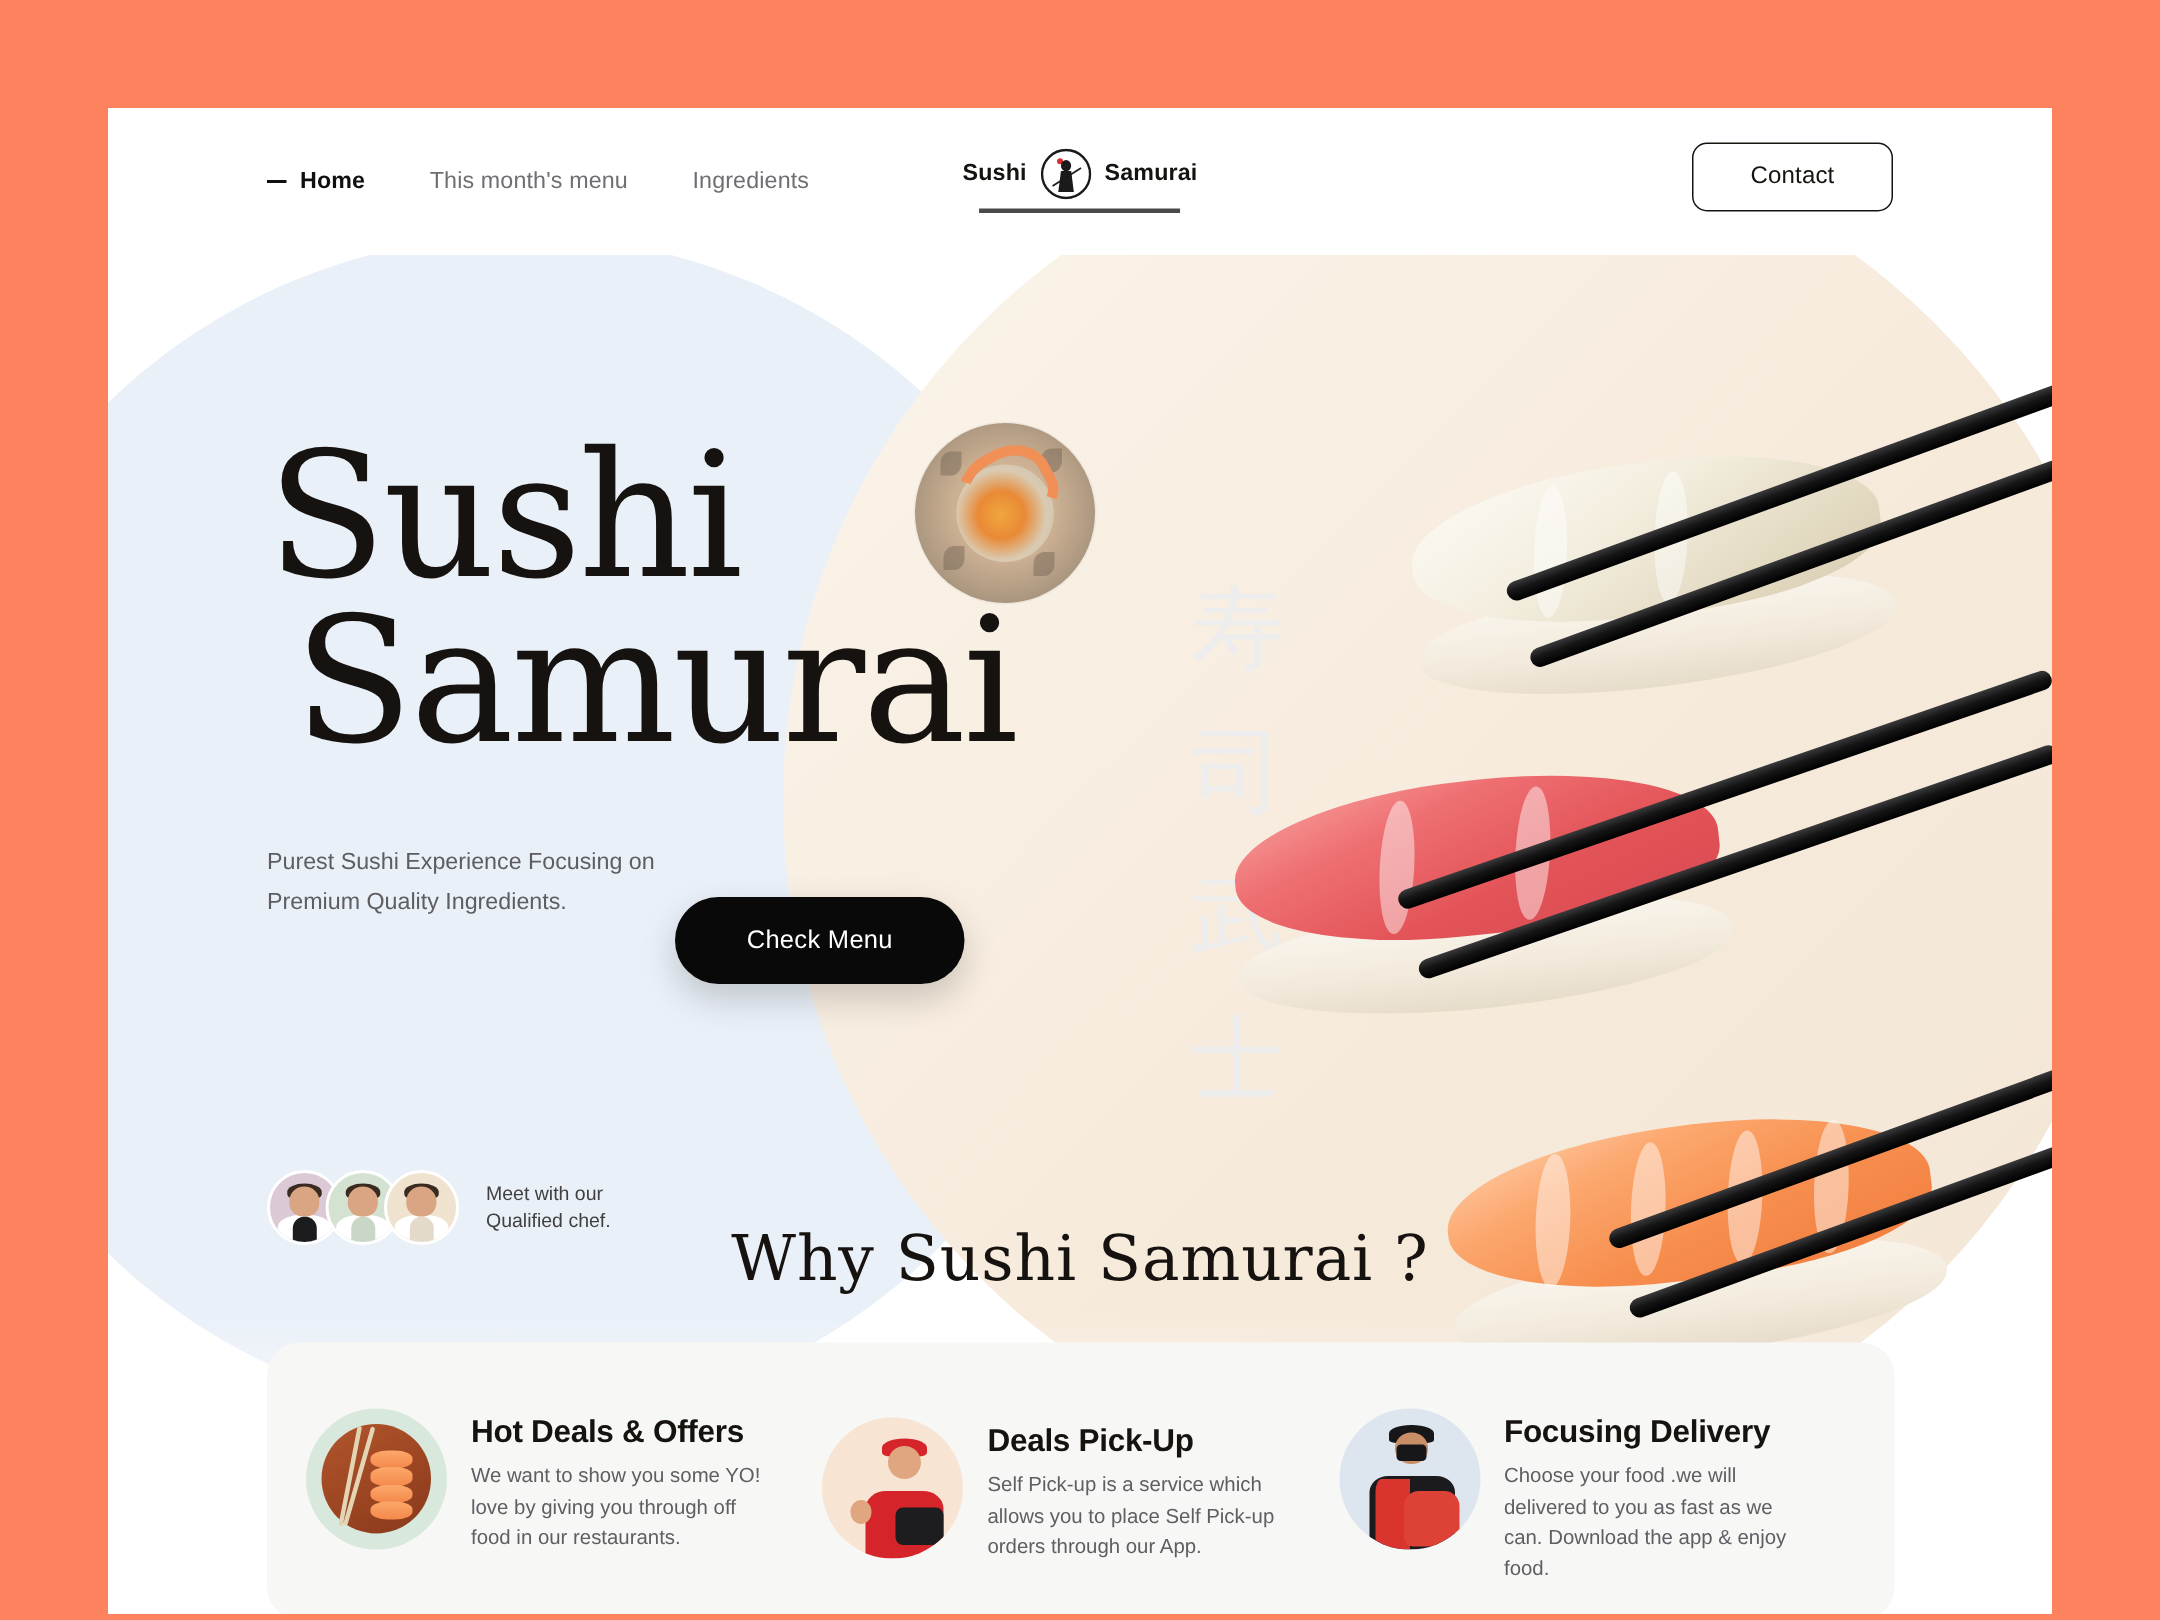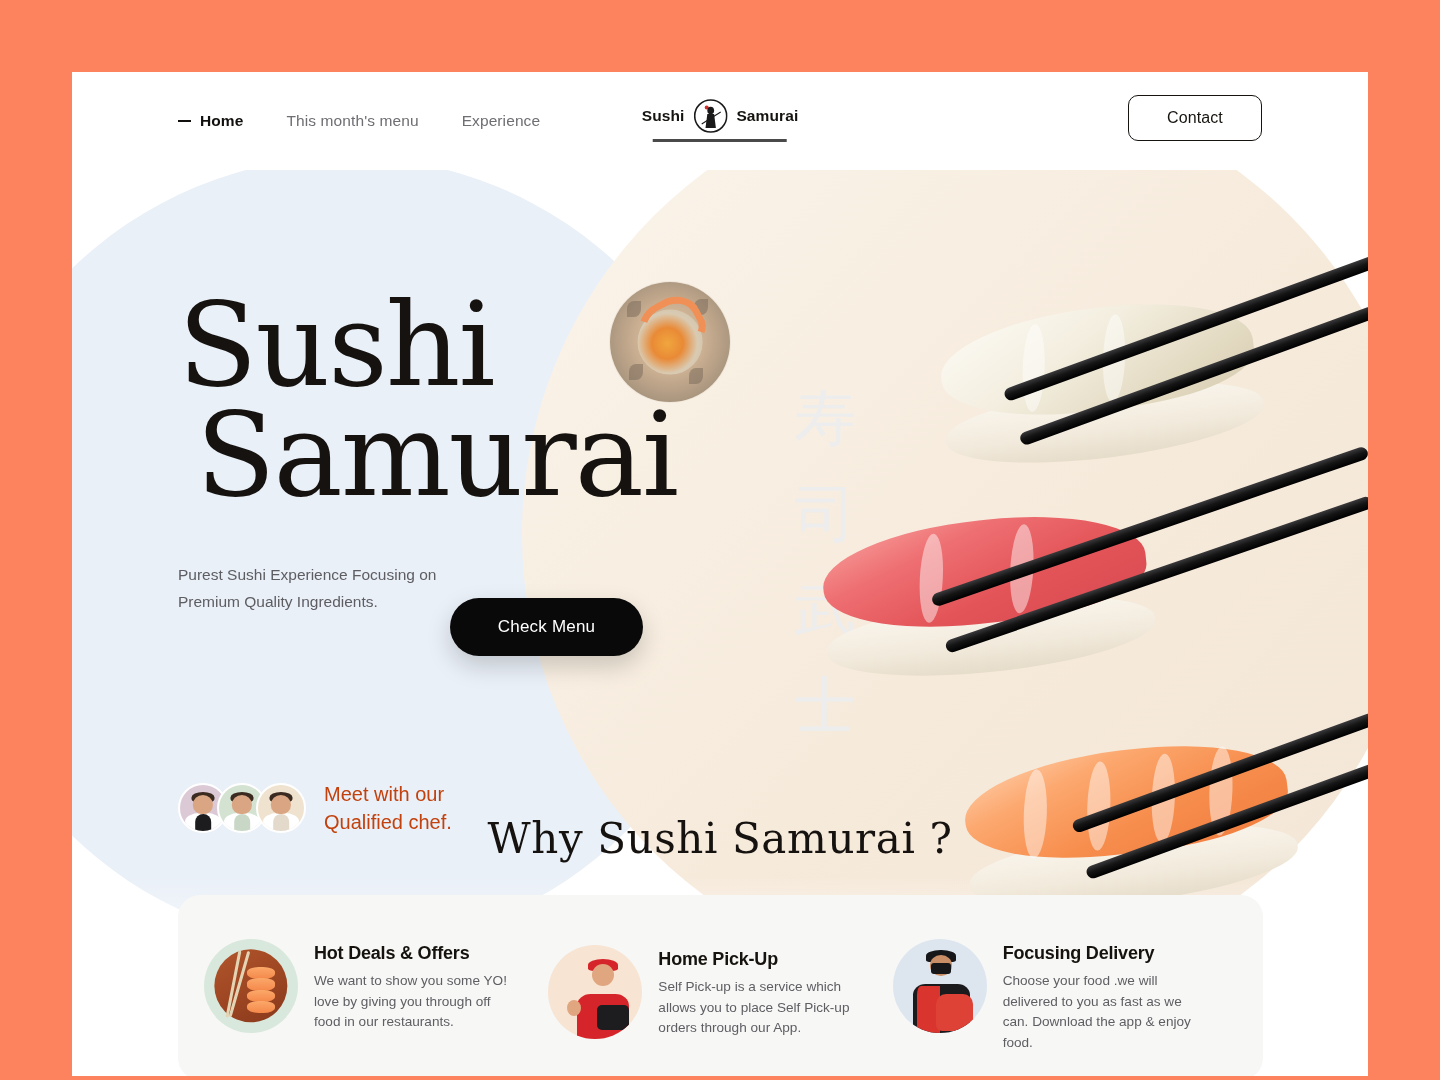--- a/index.html
+++ b/index.html
@@ -127,21 +127,21 @@
   }
   .chef-body {
     position:absolute; left:50%; bottom:-4%; transform:translateX(-50%);
     width:78%; height:44%; border-radius:42% 42% 0 0;
     background:#FFFFFF;
   }
   .chef-apron {
     position:absolute; left:50%; bottom:-4%; transform:translateX(-50%);
     width:34%; height:42%; border-radius:8px 8px 0 0;
   }
-  .chefs-text { margin-left:18px; font-size:20px; line-height:1.42; color:#c2410c; }
+  .chefs-text { margin-left:18px; font-size:13px; line-height:1.42; color:#404040; }
   .kanji {
     position:absolute; left:722px; top:200px; z-index:10;
     display:flex; flex-direction:column; align-items:center;
     font-family:"DejaVu Sans", sans-serif;
     font-size:62px; line-height:1.55; color:#EDEDED;
     user-select:none;
   }
   
   .sushi-art { position:absolute; left:740px; top:20px; width:560px; height:720px; z-index:11; }
   .nigiri { position:absolute; }
@@ -196,21 +196,21 @@
     width:1085px; height:185px; border-radius:22px;
     background:#F7F7F6; display:flex; align-items:flex-start;
     padding:42px 26px 0 26px; z-index:20;
   }
   .card { display:flex; align-items:flex-start; width:353px; }
   .card-ico {
     width:94px; height:94px; border-radius:50%; flex:none;
     position:relative; overflow:hidden; margin-top:2px;
   }
   .card-text { margin-left:16px; padding-top:6px; }
-  .card-title { font-size:18px; font-weight:700; color:#16130F; letter-spacing:-.2px; }
+  .card-title { font-size:21px; font-weight:700; color:#16130F; letter-spacing:-.2px; }
   .card-desc { margin-top:7px; font-size:13.6px; line-height:1.52; color:#5E5E63; max-width:196px; }
   .card.c2 .card-ico { margin-top:8px; }
   .card.c2 .card-text { padding-top:12px; }
   
   .ico1 { background:#D9E8DD; }
   .ico1 .board {
     position:absolute; left:50%; top:50%; transform:translate(-50%,-50%);
     width:78%; height:78%; border-radius:50%;
     background:linear-gradient(150deg,#B2562C 0%,#9C4522 55%,#87391C 100%);
   }
@@ -279,21 +279,21 @@
   <div class="bg-blue-circle"></div>
   <div class="bg-cream-circle"></div>
 
   <div class="header">
     <nav class="nav">
       <a class="nav-item active">
         <span class="nav-dash"></span>
         <span>Home</span>
       </a>
       <a class="nav-item">This month's menu</a>
-      <a class="nav-item">Experience</a>
+      <a class="nav-item">Ingredients</a>
     </nav>
 
     <div class="logo">
       <div class="logo-row">
         <span class="logo-word">Sushi</span>
         <span class="logo-mark">
           <svg viewBox="0 0 34 34" width="34" height="34">
             <circle cx="17" cy="17" r="16" fill="#ffffff" stroke="#1a1a1a" stroke-width="1.6"></circle>
             <path d="M17 2 A15 15 0 0 1 17 32 A15 15 0 0 0 17 2 Z" fill="#1a1a1a"></path>
             <circle cx="13" cy="8.5" r="2" fill="#D92B2B"></circle>
@@ -423,21 +423,21 @@
 
     <div class="card c2">
       <div class="card-ico ico2">
         <span class="p-body"></span>
         <span class="p-cap"></span>
         <span class="p-head"></span>
         <span class="p-thumb"></span>
         <span class="p-box"></span>
       </div>
       <div class="card-text">
-        <div class="card-title">Home Pick-Up</div>
+        <div class="card-title">Deals Pick-Up</div>
         <div class="card-desc">Self Pick-up is a service which allows you to place Self Pick-up orders through our App.</div>
       </div>
     </div>
 
     <div class="card c3">
       <div class="card-ico ico3">
         <span class="d-body"></span>
         <span class="d-vest"></span>
         <span class="d-bag"></span>
         <span class="d-cap"></span>

